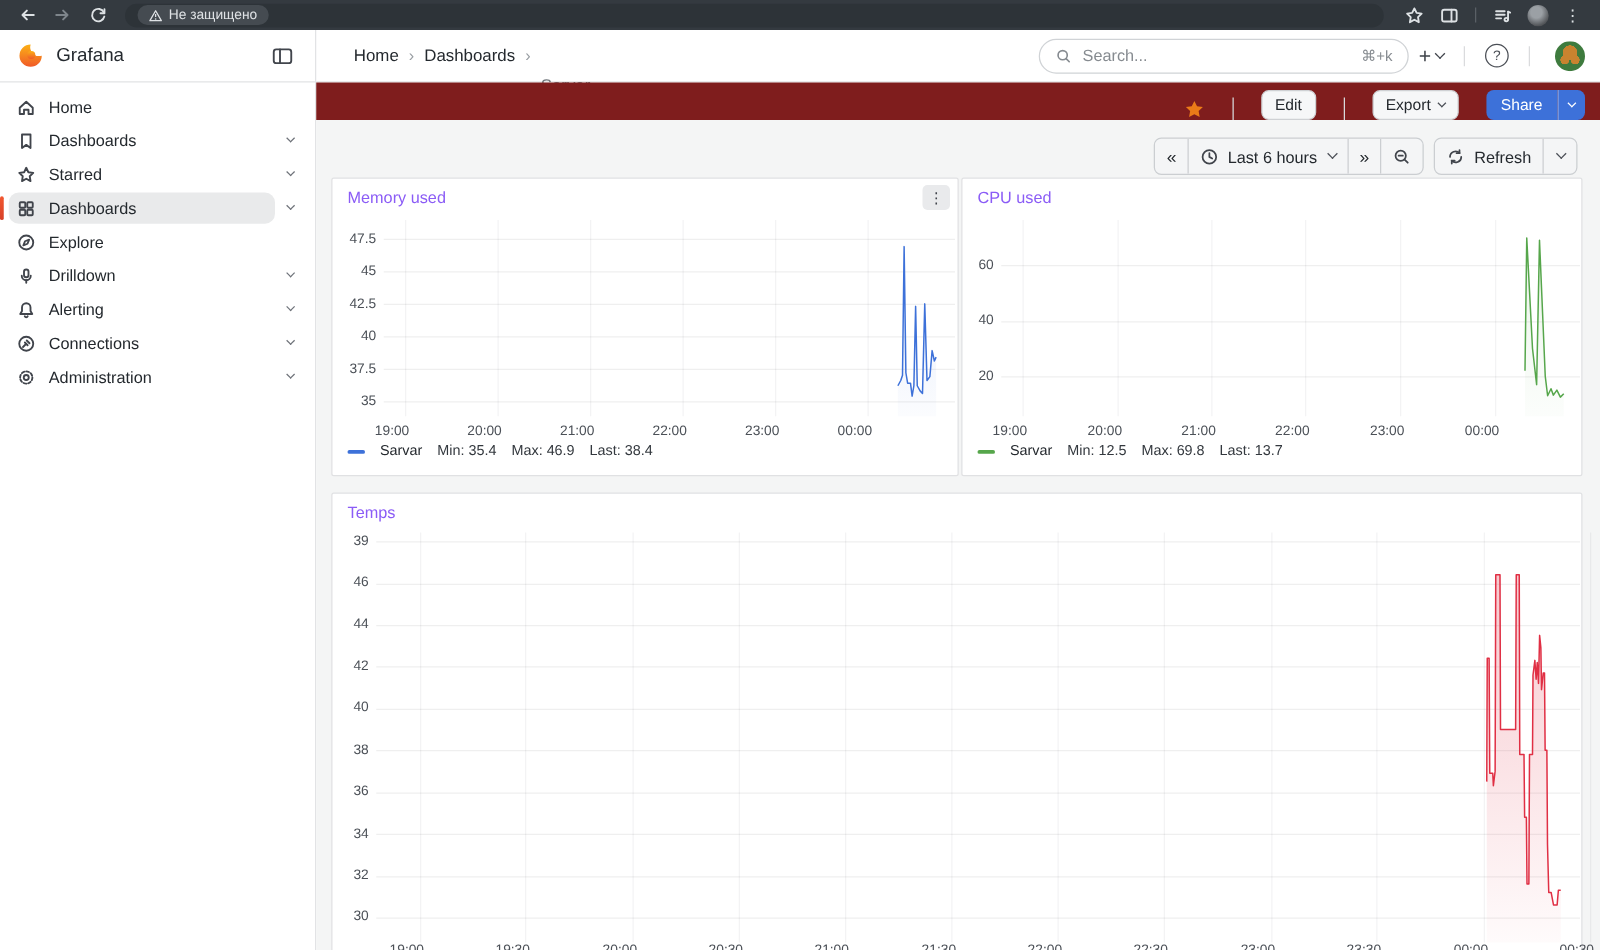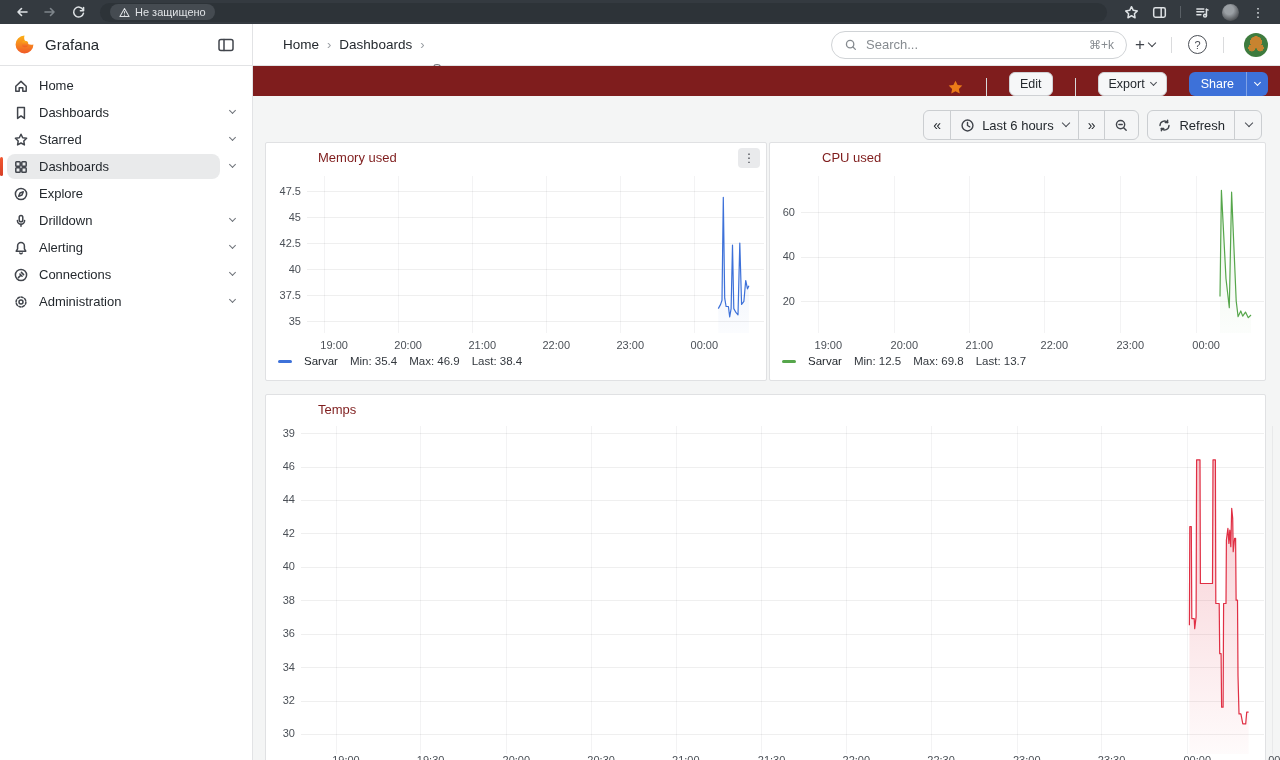--- a/index.html
+++ b/index.html
@@ -62,27 +62,27 @@
   .canvas{position:relative;flex:1;background:#f4f5f5;overflow:hidden;}
   .time-controls{position:absolute;top:14px;right:18px;display:flex;gap:8px;}
   .seg-group{display:flex;border:1px solid #cbced1;border-radius:6px;overflow:hidden;background:#f4f5f6;}
   .seg{display:flex;align-items:center;justify-content:center;height:28px;padding:0 9px;font-size:13px;color:#24292e;border-left:1px solid #cbced1;gap:7px;}
   .seg:first-child{border-left:none;}
   .seg .glyph{font-size:14px;color:#24292e;}
   .seg .chev{border-color:#4a4e55;margin-left:2px;}
 
   
   .panel{position:absolute;background:#fff;border:1px solid #e0e1e3;border-radius:2px;}
-  .ptitle{position:absolute;top:7px;left:12px;font-size:13px;font-weight:500;color:#7f1d1d;z-index:3;margin-left:40px;}
+  .ptitle{position:absolute;top:7px;left:12px;font-size:13px;font-weight:500;color:#8b5cf6;z-index:3;}
   .kebab{position:absolute;top:5px;right:6px;width:22px;height:20px;border:none;background:#e9eaec;border-radius:4px;color:#3f434a;font-size:12px;line-height:20px;text-align:center;z-index:3;padding:0;}
   .chart-host{position:absolute;left:0;top:0;right:0;bottom:0;}
   .grid-h{position:absolute;height:1px;background:rgba(24,26,30,0.07);}
   .grid-v{position:absolute;width:1px;background:rgba(24,26,30,0.05);}
   .ytick{position:absolute;width:36px;text-align:right;font-size:11px;color:#4b5057;}
-  .xtick{position:absolute;width:48px;text-align:right;font-size:11px;color:#4b5057;}
+  .xtick{position:absolute;width:48px;text-align:left;font-size:11px;color:#4b5057;}
   .plot{position:absolute;overflow:visible;}
   .legend{position:absolute;left:12px;display:flex;align-items:center;gap:12px;font-size:11.5px;color:#33383e;}
   .legend .dash{width:14px;height:3px;border-radius:2px;display:inline-block;}
   .legend .lname{color:#24292e;}
 
   
   .sidebar{padding-top:6px;flex:1;}
   .nav-row{position:relative;height:27px;display:flex;align-items:center;padding-right:8px;}
   .nav-link{flex:1;display:flex;align-items:center;gap:10px;height:25px;margin-left:7px;border-radius:8px;padding:0 6px;color:#24292e;font-size:13px;}
   .nav-row.active .nav-link{background:#e9eaeb;}

